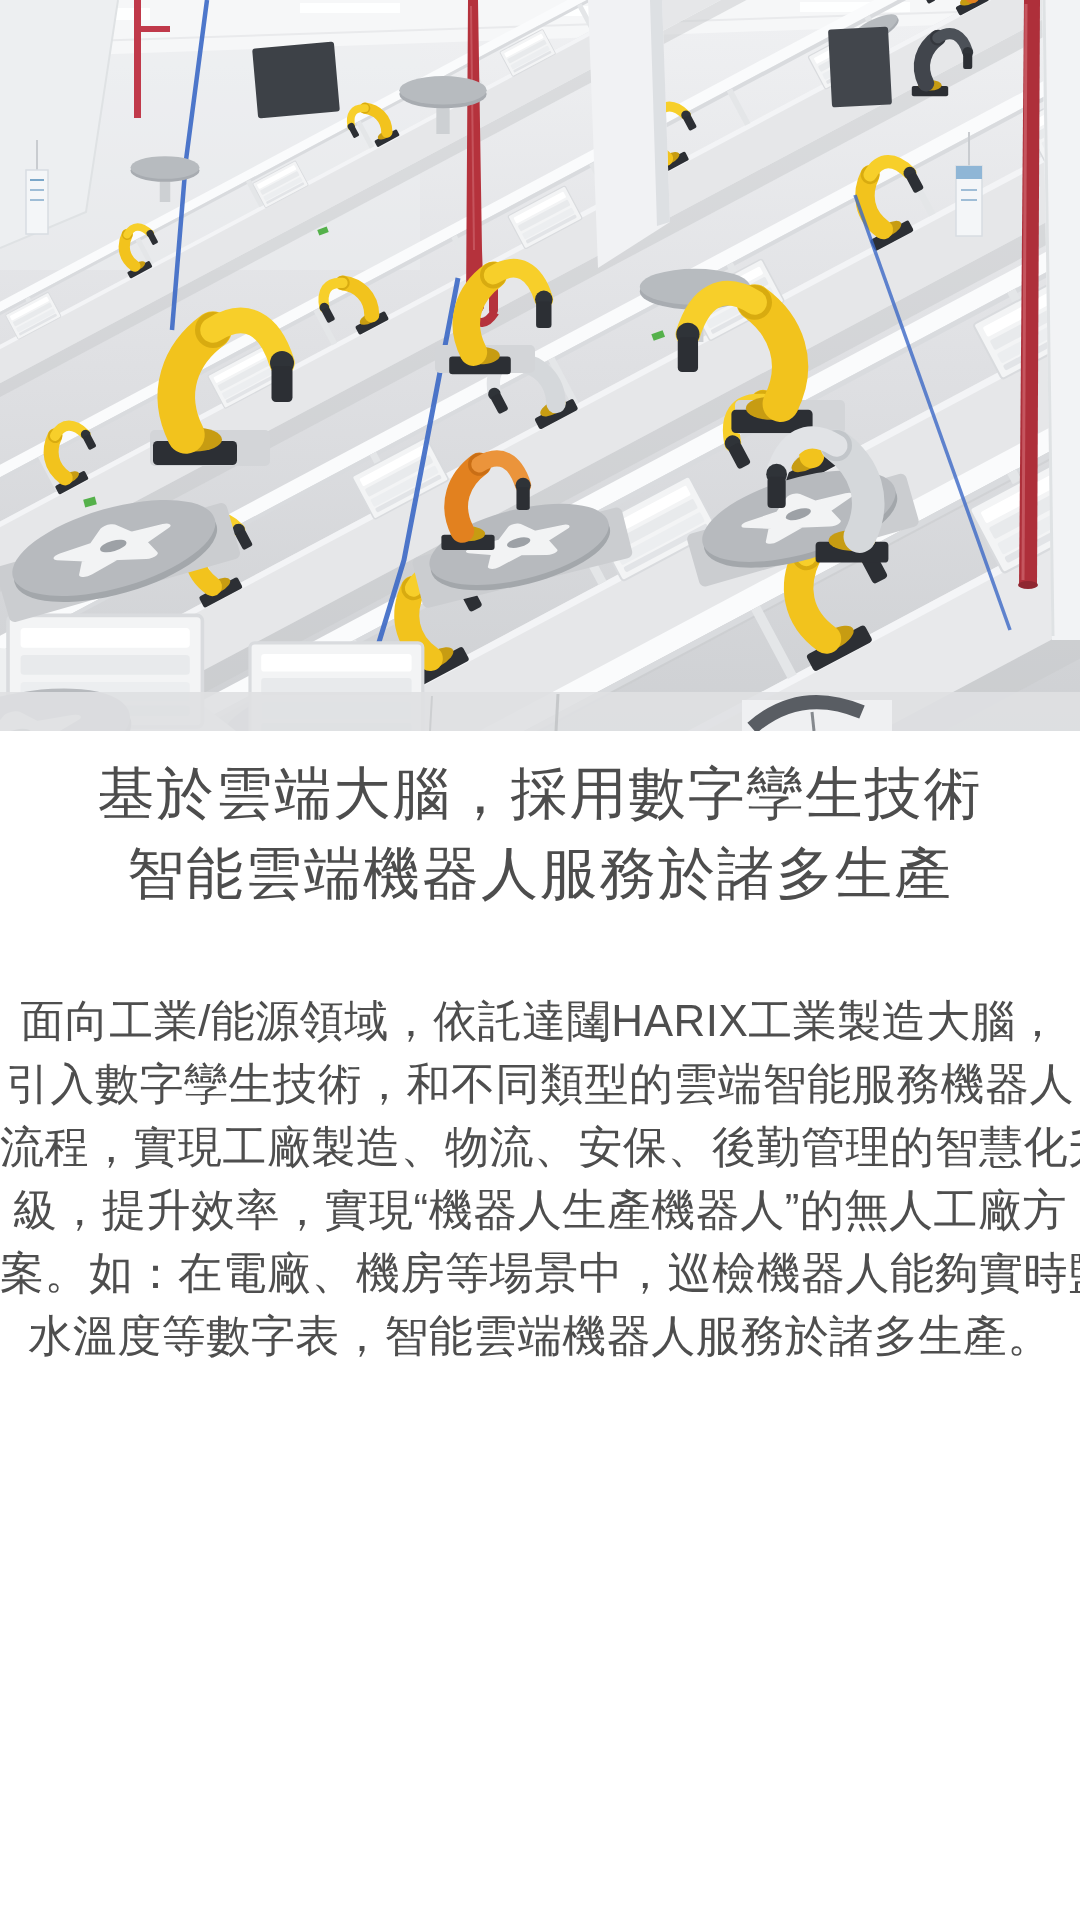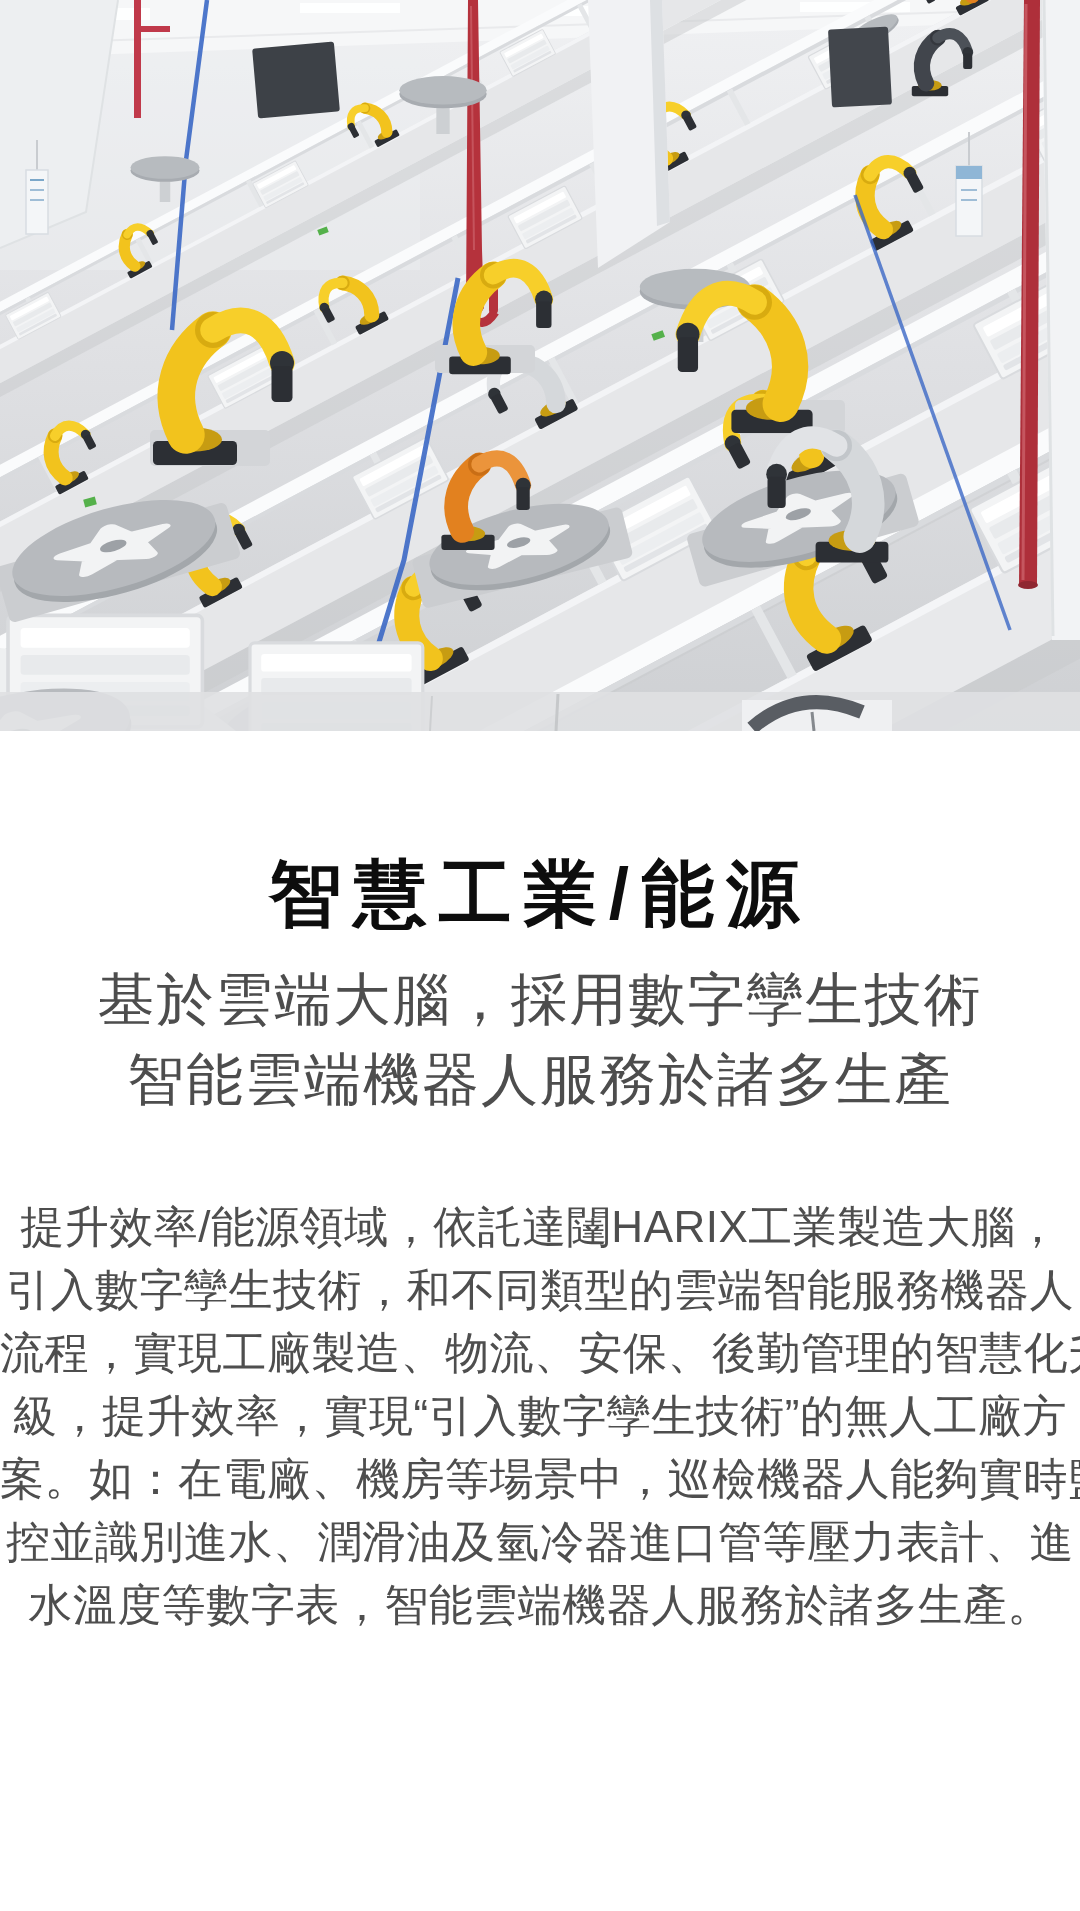--- a/index.html
+++ b/index.html
@@ -276,29 +276,27 @@
   <line x1="558" y1="694" x2="556" y2="731" stroke="#c6c8ca" stroke-width="3"></line>
   <line x1="432" y1="696" x2="430" y2="731" stroke="#cdcfd1" stroke-width="2"></line>
   <g>
     <rect x="742" y="700" width="150" height="31" fill="#eff0f2"></rect>
     <path d="M752,728 Q800,686 862,712" stroke="#595d63" stroke-width="14" fill="none"></path>
     <line x1="812" y1="712" x2="814" y2="731" stroke="#85898e" stroke-width="3"></line>
   </g>
 </svg>
 
 <div class="content">
-  <h1 class="title">智慧工業/能源</h1>
 
   <div class="subtitle">
     <div class="line">基於雲端大腦，採用數字孿生技術</div>
     <div class="line">智能雲端機器人服務於諸多生產</div>
   </div>
 
   <div class="body-text">
-    <div class="line">提升效率/能源領域，依託達闥HARIX工業製造大腦，</div>
+    <div class="line">面向工業/能源領域，依託達闥HARIX工業製造大腦，</div>
     <div class="line">引入數字孿生技術，和不同類型的雲端智能服務機器人</div>
     <div class="line">流程，實現工廠製造、物流、安保、後勤管理的智慧化升</div>
-    <div class="line">級，提升效率，實現“引入數字孿生技術”的無人工廠方</div>
+    <div class="line">級，提升效率，實現“機器人生產機器人”的無人工廠方</div>
     <div class="line">案。如：在電廠、機房等場景中，巡檢機器人能夠實時監</div>
-    <div class="line">控並識別進水、潤滑油及氫冷器進口管等壓力表計、進</div>
     <div class="line">水溫度等數字表，智能雲端機器人服務於諸多生產。</div>
   </div>
 </div>
 
 </body></html>

